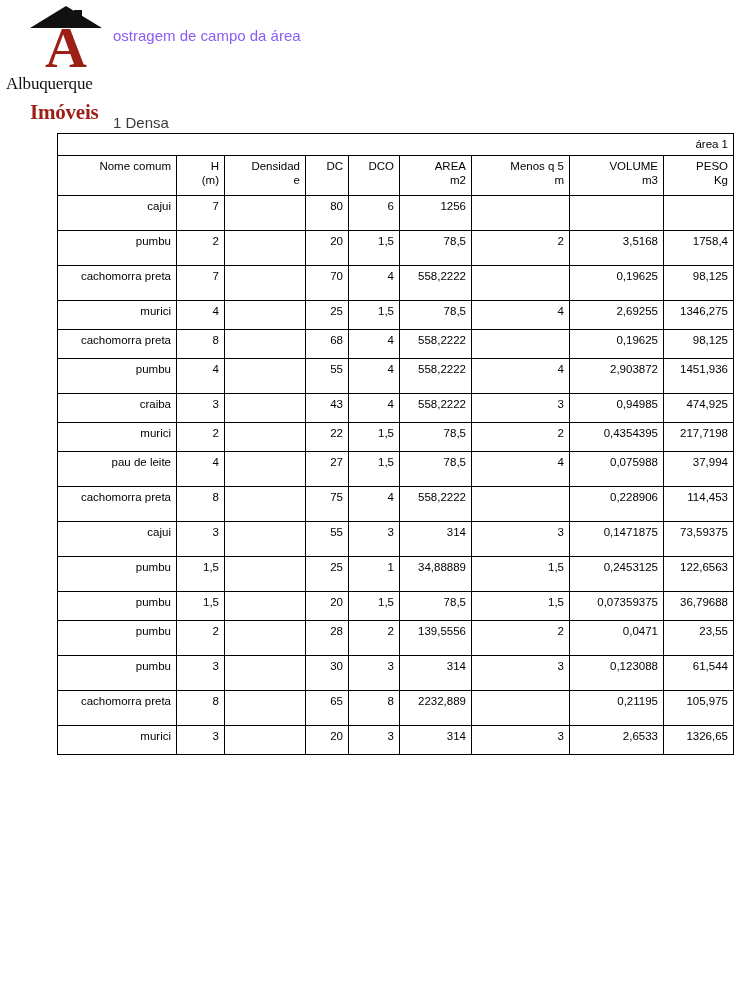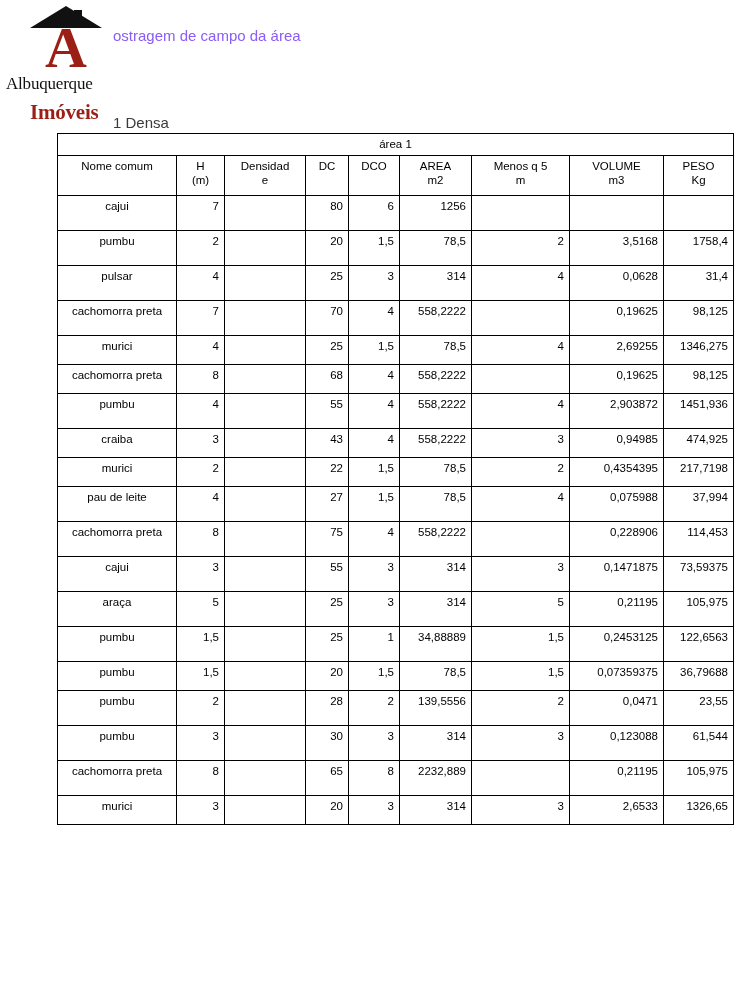--- a/index.html
+++ b/index.html
@@ -119,21 +119,21 @@
   }
   table.data td {
     border: 1px solid #000000;
     padding: 3px 5px 4px 5px;
     vertical-align: top;
     line-height: 1.22;
     word-wrap: break-word;
     overflow-wrap: break-word;
   }
   td.num { text-align: right; }
-  td.txt { text-align: center; }
+  td.txt { text-align: right; }
 
   .r-title td { height: 14px; }
   .r-head td { height: 32px; }
   .tall td { height: 27px; }
   .short td { height: 21px; }
 
   
   col.c0 { width: 119px; }
   col.c1 { width: 48px; }
   col.c2 { width: 81px; }
@@ -223,31 +223,20 @@
           <td class="num">2</td>
           <td class="num"></td>
           <td class="num">20</td>
           <td class="num">1,5</td>
           <td class="num">78,5</td>
           <td class="num">2</td>
           <td class="num">3,5168</td>
           <td class="num">1758,4</td>
         </tr>
         <tr class="tall">
-          <td class="txt">pulsar</td>
-          <td class="num">4</td>
-          <td class="num"></td>
-          <td class="num">25</td>
-          <td class="num">3</td>
-          <td class="num">314</td>
-          <td class="num">4</td>
-          <td class="num">0,0628</td>
-          <td class="num">31,4</td>
-        </tr>
-        <tr class="tall">
           <td class="txt">cachomorra preta</td>
           <td class="num">7</td>
           <td class="num"></td>
           <td class="num">70</td>
           <td class="num">4</td>
           <td class="num">558,2222</td>
           <td class="num"></td>
           <td class="num">0,19625</td>
           <td class="num">98,125</td>
         </tr>
@@ -331,31 +320,20 @@
         <tr class="tall">
           <td class="txt">cajui</td>
           <td class="num">3</td>
           <td class="num"></td>
           <td class="num">55</td>
           <td class="num">3</td>
           <td class="num">314</td>
           <td class="num">3</td>
           <td class="num">0,1471875</td>
           <td class="num">73,59375</td>
-        </tr>
-        <tr class="tall">
-          <td class="txt">araça</td>
-          <td class="num">5</td>
-          <td class="num"></td>
-          <td class="num">25</td>
-          <td class="num">3</td>
-          <td class="num">314</td>
-          <td class="num">5</td>
-          <td class="num">0,21195</td>
-          <td class="num">105,975</td>
         </tr>
         <tr class="tall">
           <td class="txt">pumbu</td>
           <td class="num">1,5</td>
           <td class="num"></td>
           <td class="num">25</td>
           <td class="num">1</td>
           <td class="num">34,88889</td>
           <td class="num">1,5</td>
           <td class="num">0,2453125</td>

